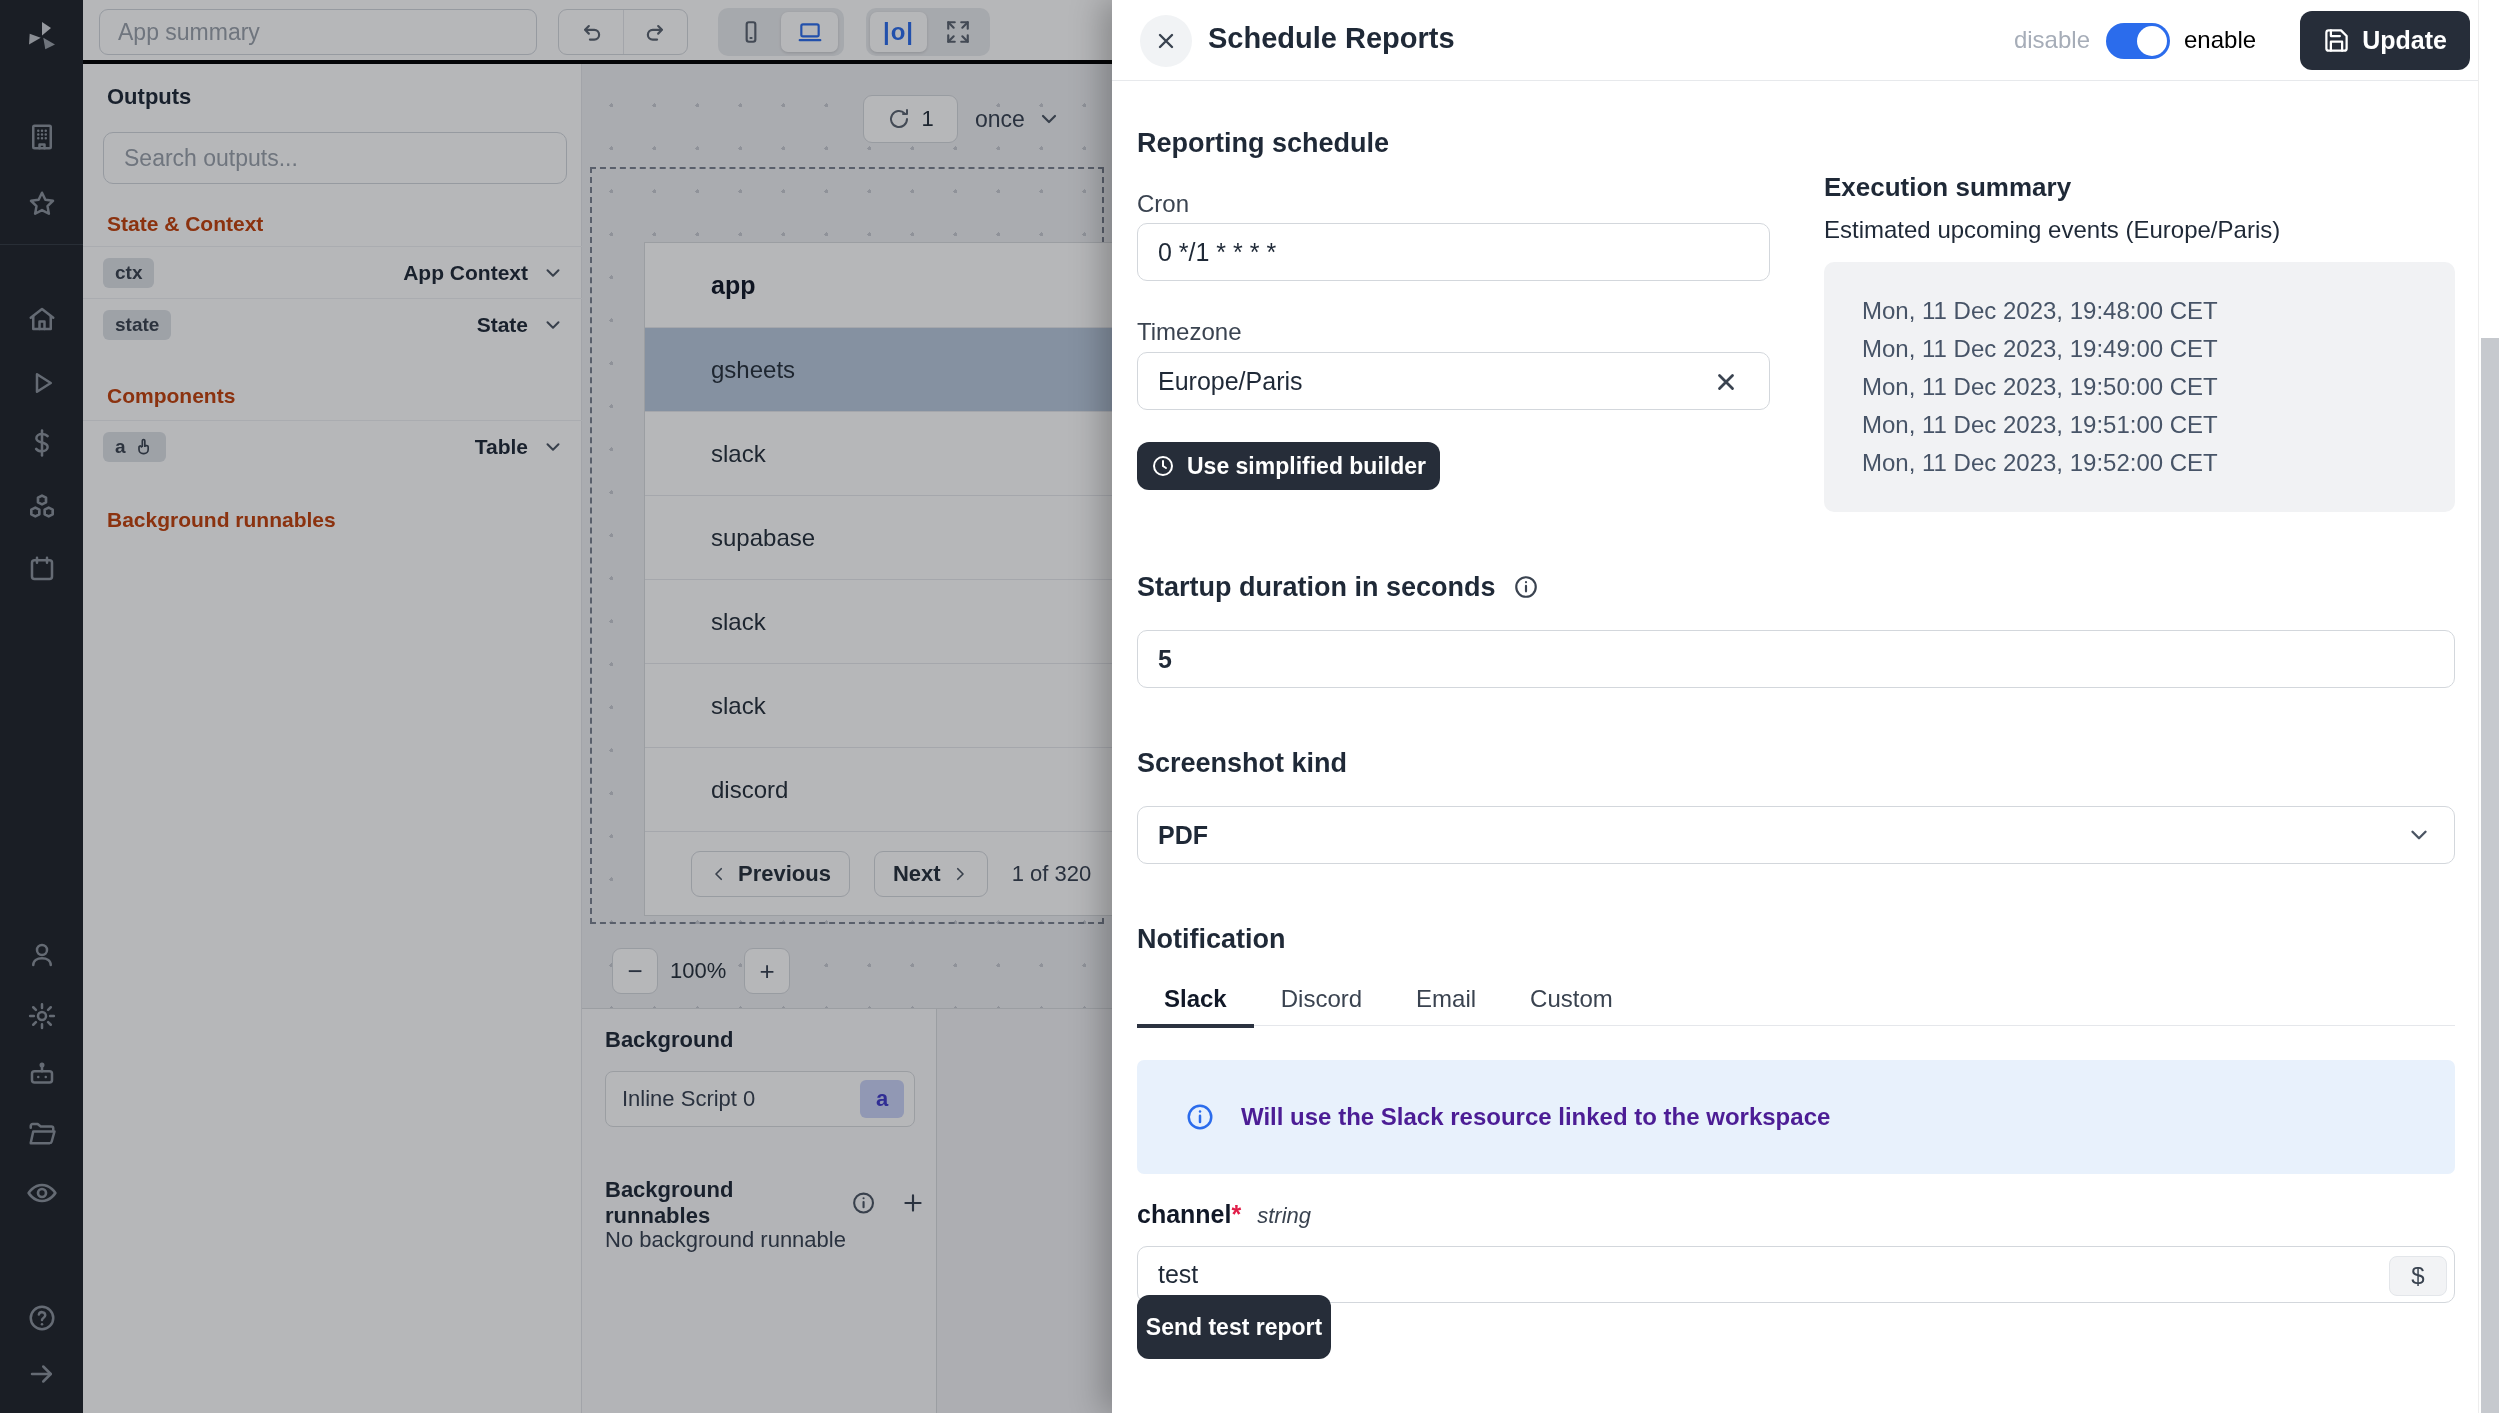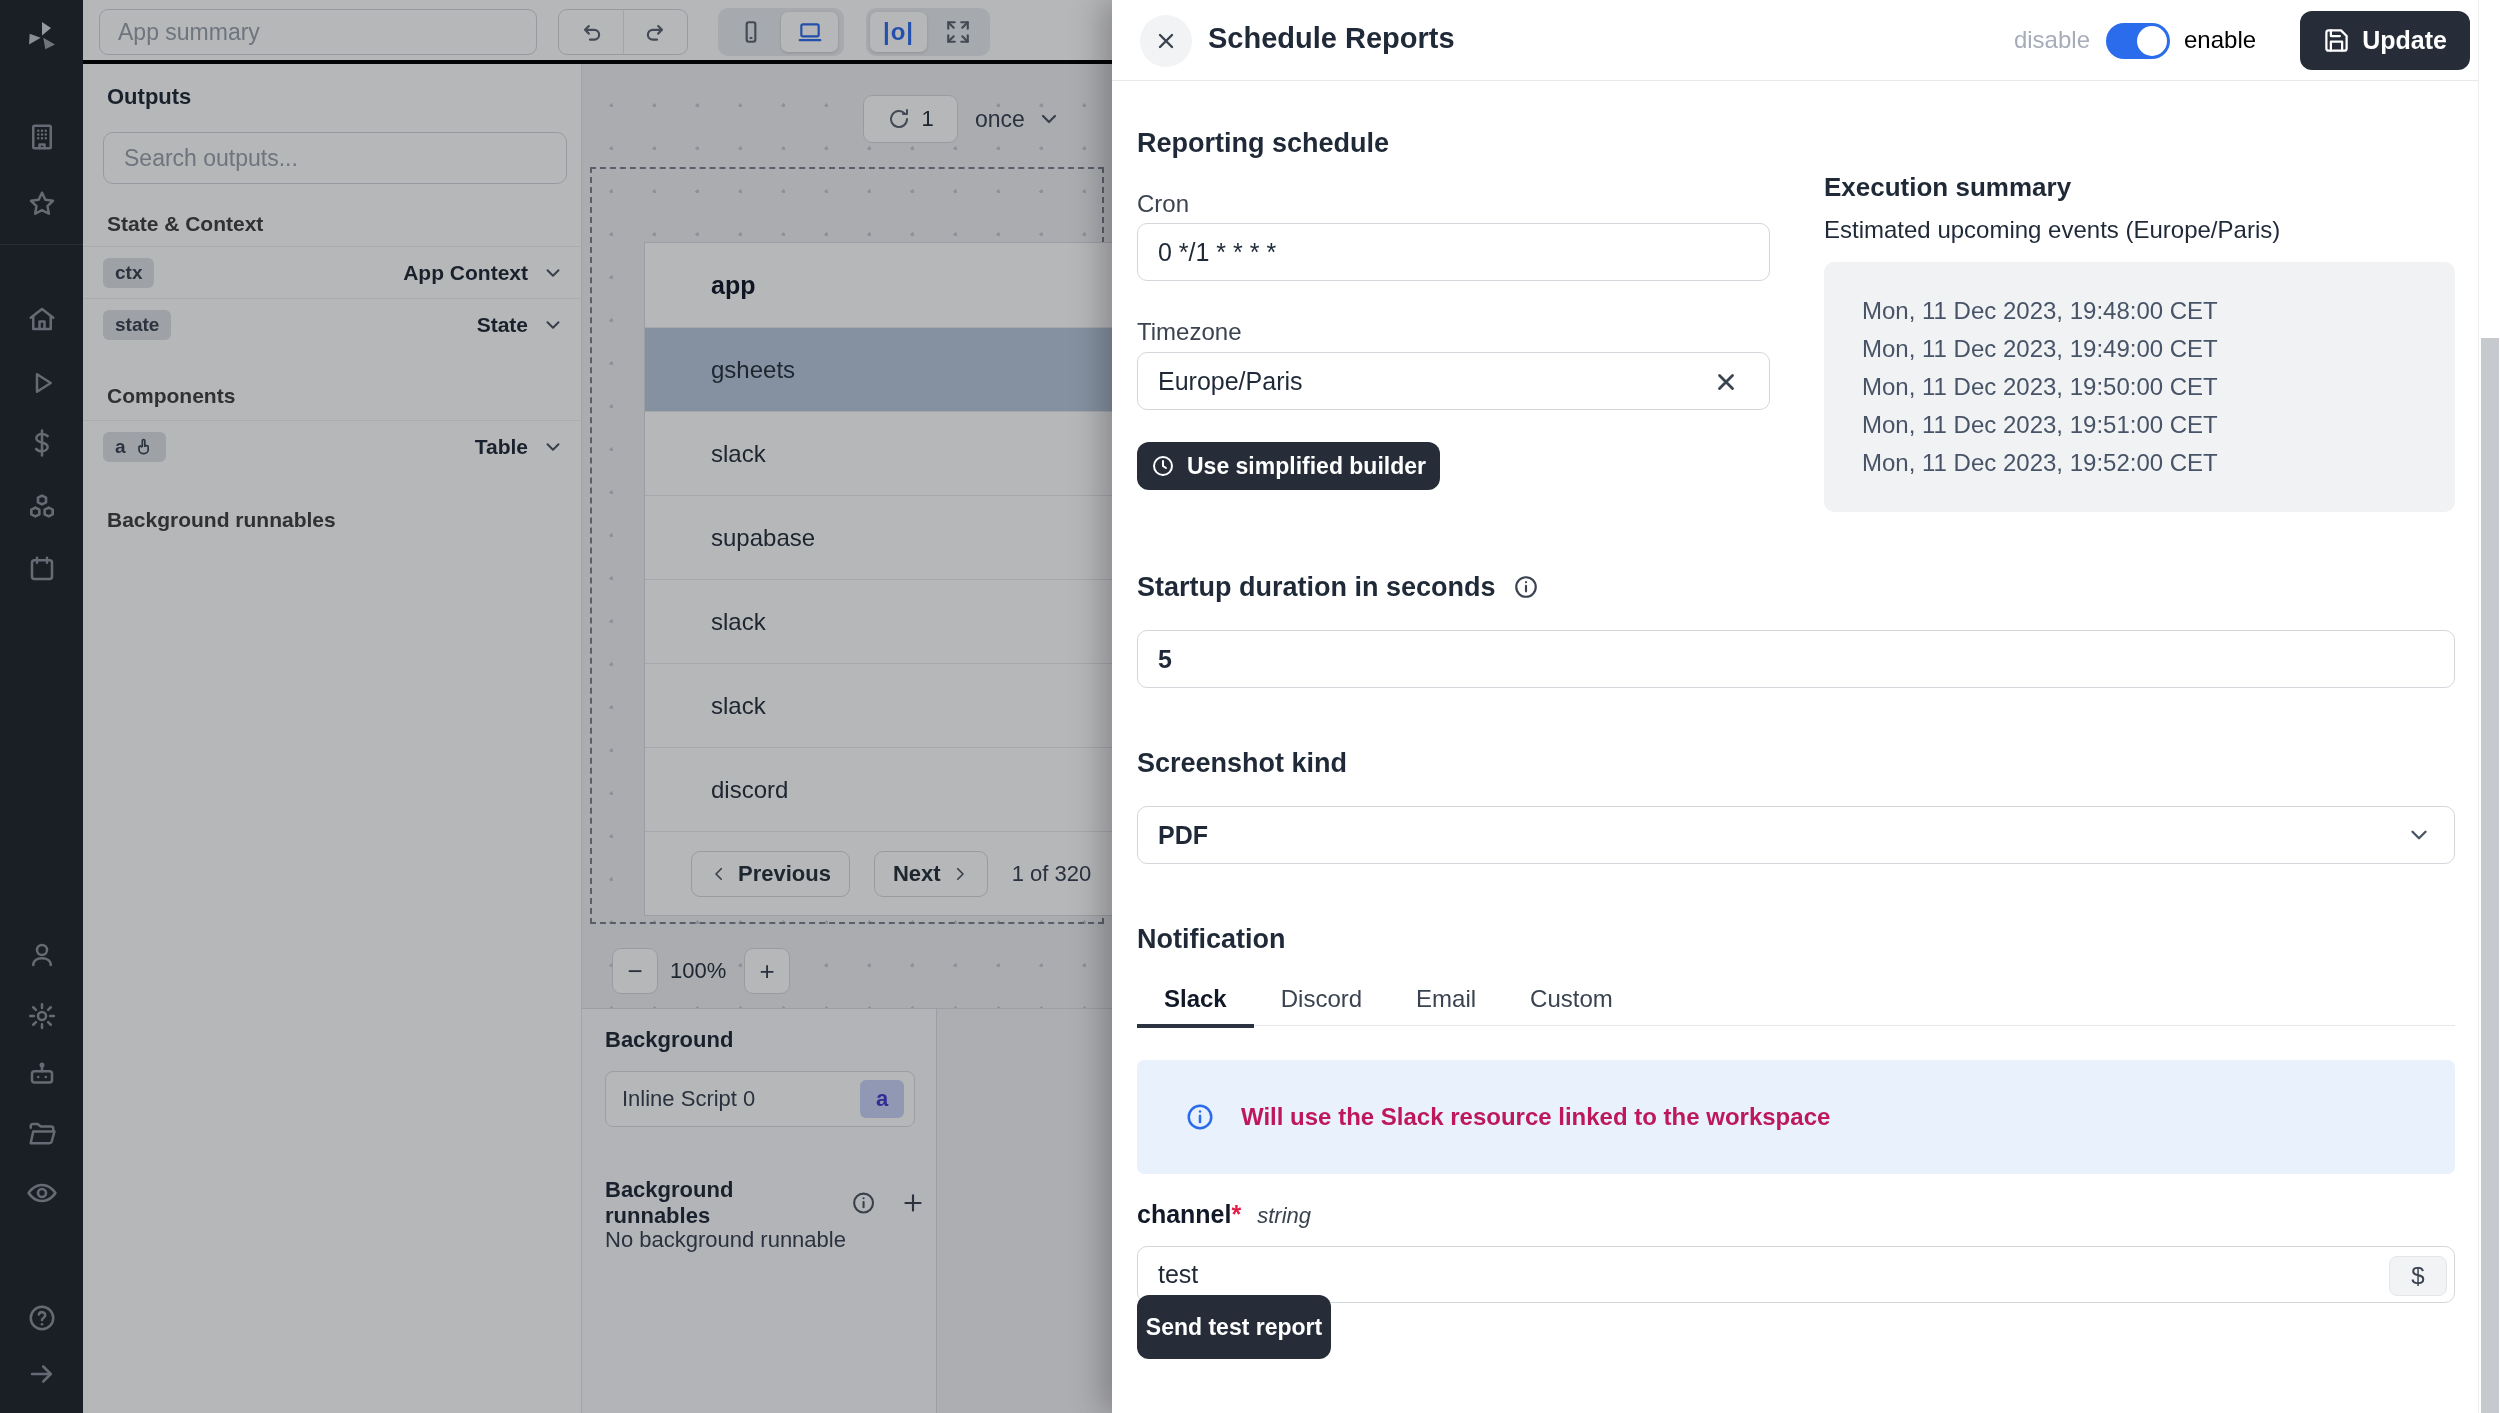--- a/index.html
+++ b/index.html
@@ -26,21 +26,21 @@
   .ico { stroke:#5b6470; fill:none; stroke-width:2; stroke-linecap:round; stroke-linejoin:round; }
   .ico.blue { stroke:#2b6cec; }
   .align-label { font-size:24px; font-weight:bold; color:#2b6cec; letter-spacing:1px; }
 
   
   .outputs { position:absolute; left:83px; top:64px; width:499px; height:1349px; background:#ffffff; border-right:1px solid #e2e4e8; z-index:10; }
   .outputs h2 { font-size:22px; font-weight:bold; color:#1f2937; }
   .outputs .title { position:absolute; left:24px; top:20px; }
   .search-outputs { position:absolute; left:20px; top:68px; width:464px; height:52px; border:1px solid #d2d6dc; border-radius:10px; padding:0 20px; font-size:23px; background:#fff; font-family:"Liberation Sans",sans-serif; }
   .search-outputs::placeholder { color:#9aa1ab; }
-  .sec-title { position:absolute; left:24px; font-size:21px; font-weight:bold; color:#404040; }
+  .sec-title { position:absolute; left:24px; font-size:21px; font-weight:bold; color:#c2410c; }
   .out-row { position:absolute; left:0; width:499px; height:52px; border-top:1px solid #eef0f3; display:flex; align-items:center; padding:0 18px 0 20px; }
   .out-row:last-of-type { border-bottom:1px solid #eef0f3; }
   .badge { background:#dde1e6; border-radius:6px; padding:4px 12px; font-size:19px; font-weight:bold; color:#3a4350; display:inline-flex; align-items:center; gap:8px; }
   .out-row .spacer { flex:1; }
   .out-type { font-size:21px; font-weight:bold; color:#1f2937; margin-right:14px; }
   .chev { stroke:#4b5563; fill:none; stroke-width:2.2; stroke-linecap:round; stroke-linejoin:round; }
 
   
   .canvas { position:absolute; left:582px; top:64px; width:530px; height:944px; background:#eef0f2;
     background-image:radial-gradient(#c7cbd1 2px, transparent 2px); background-size:43px 43px; background-position:8px 20px; z-index:5; }
@@ -95,21 +95,21 @@
 
   .select-box { position:absolute; height:58px; border:1px solid #d3d7dc; border-radius:10px; background:#fff; display:flex; align-items:center; padding:0 20px; font-size:25px; color:#1f2937; }
   .select-box .sel-chev { position:absolute; right:22px; }
 
   .tabs { position:absolute; left:25px; top:972px; width:1318px; height:54px; border-bottom:1px solid #e5e7eb; display:flex; }
   .tab { padding:0 27px; height:54px; display:flex; align-items:center; font-size:24px; color:#3a4350; position:relative; }
   .tab.active { color:#111827; font-weight:bold; }
   .tab.active::after { content:""; position:absolute; left:0; right:0; bottom:-2px; height:4px; background:#2b3240; }
 
   .info-box { position:absolute; left:25px; top:1060px; width:1318px; height:114px; background:#e8f1fc; border-radius:7px; display:flex; align-items:center; gap:26px; padding-left:48px; }
-  .info-box .msg { font-size:24px; font-weight:bold; color:#be185d; }
+  .info-box .msg { font-size:24px; font-weight:bold; color:#4c1d95; }
 
   .channel-row { position:absolute; left:25px; top:1200px; display:flex; align-items:baseline; }
   .channel-row .cl { font-size:25px; font-weight:bold; color:#111827; }
   .channel-row .req { font-size:25px; font-weight:bold; color:#e11d48; }
   .channel-row .th { font-size:22px; font-style:italic; color:#3a4350; margin-left:16px; }
   .dollar-btn { position:absolute; left:1277px; top:1256px; width:58px; height:40px; background:#f2f3f5; border:1px solid #e3e6ea; border-radius:8px; display:flex; align-items:center; justify-content:center; font-size:24px; color:#3a4350; }
 
   
   .scrollbar { position:absolute; left:2478px; top:0; width:22px; height:1413px; background:#ffffff; z-index:60; border-left:1px solid #ededed; }
   .scroll-thumb { position:absolute; left:2px; top:338px; width:18px; height:1075px; background:#c6c9ce; }

